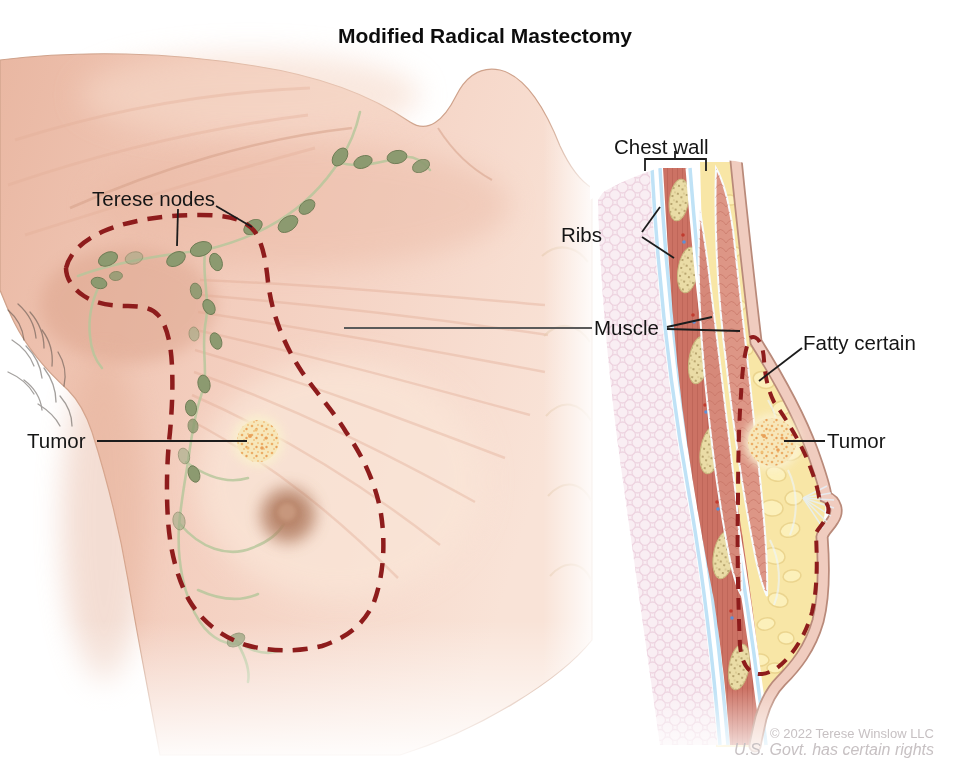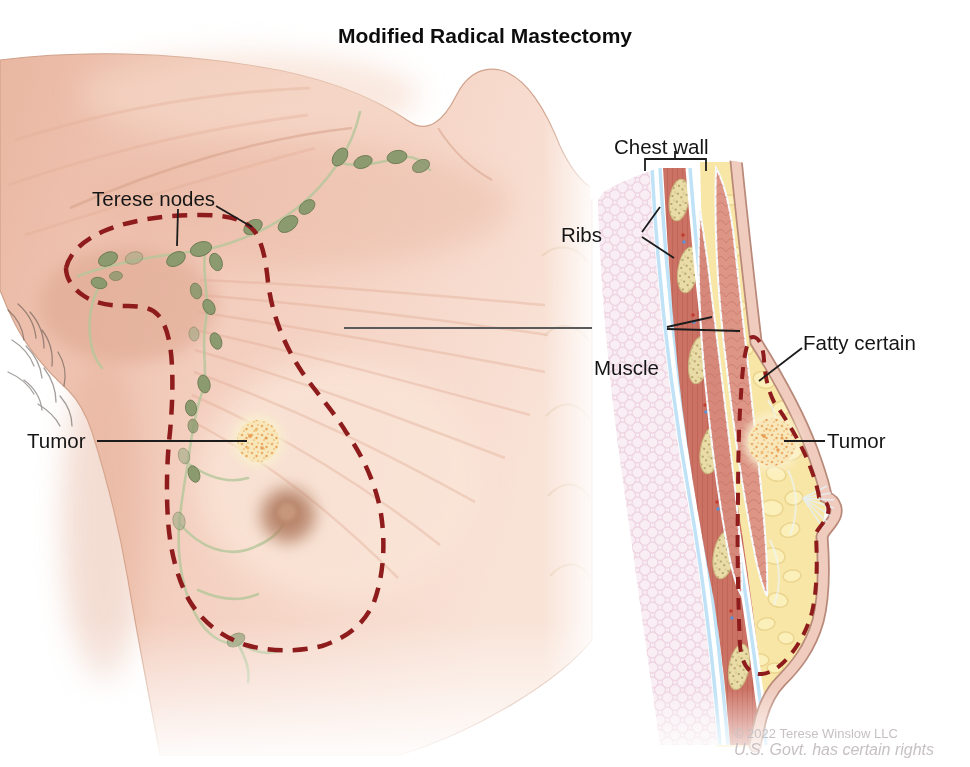--- a/index.html
+++ b/index.html
@@ -2,21 +2,21 @@
 <html><head>
 <meta charset="utf-8">
 <style>
   html,body{margin:0;padding:0;background:#fff;}
   .canvas{position:relative;width:970px;height:767px;background:#fff;overflow:hidden;
           font-family:"Liberation Sans",sans-serif;}
   .art{position:absolute;left:0;top:0;width:970px;height:767px;}
   .lbl{position:absolute;font-size:20.5px;color:#151515;white-space:nowrap;z-index:5;}
   .title{position:absolute;left:0;right:0;top:24px;text-align:center;font-size:21px;
          font-weight:bold;color:#0d0d0d;z-index:5;}
-  .credit{position:absolute;right:36px;top:726px;text-align:left;z-index:5;
+  .credit{position:absolute;right:36px;top:726px;text-align:right;z-index:5;
           color:#C7C1C3;line-height:1.18;}
   .credit .l1{font-size:13px;}
   .credit .l2{font-size:16px;font-style:italic;}
 </style>
 </head>
 <body>
 
 <div class="canvas">
 
 <svg class="art" viewBox="0 0 970 767">
@@ -340,21 +340,21 @@
     <line x1="802" y1="348" x2="759" y2="381" stroke="#1c1c1c" stroke-width="1.8"></line>
     <line x1="784" y1="441" x2="825" y2="441" stroke="#1c1c1c" stroke-width="1.8"></line>
   </g>
 </svg>
 
 <div class="title">Modified Radical Mastectomy</div>
 <div class="lbl" style="left:92px;top:187px;">Terese nodes</div>
 <div class="lbl" style="left:27px;top:429px;">Tumor</div>
 <div class="lbl" style="left:614px;top:129px;margin-top:6px;">Chest wall</div>
 <div class="lbl" style="left:561px;top:223px;">Ribs</div>
-<div class="lbl" style="left:594px;top:316px;margin-top:40px;">Muscle</div>
+<div class="lbl" style="left:594px;top:316px;">Muscle</div>
 <div class="lbl" style="left:803px;top:331px;">Fatty certain</div>
 <div class="lbl" style="left:827px;top:429px;">Tumor</div>
 
 <div class="credit">
   <div class="l1">© 2022 Terese Winslow LLC</div>
   <div class="l2">U.S. Govt. has certain rights</div>
 </div>
 
 </div>
 

